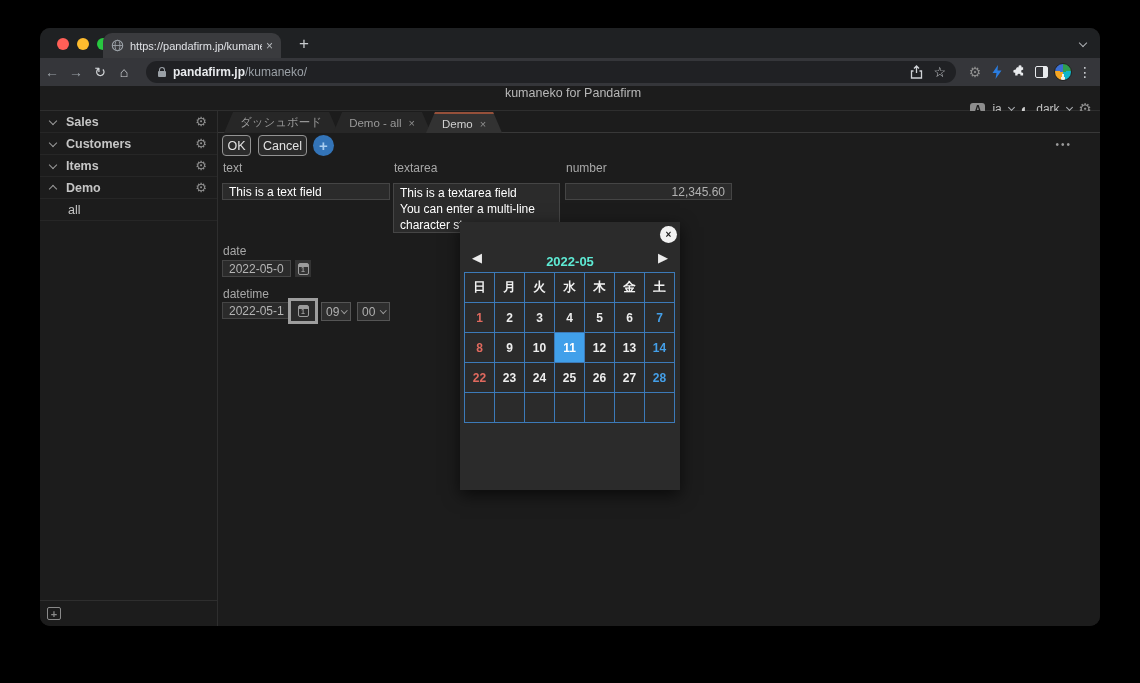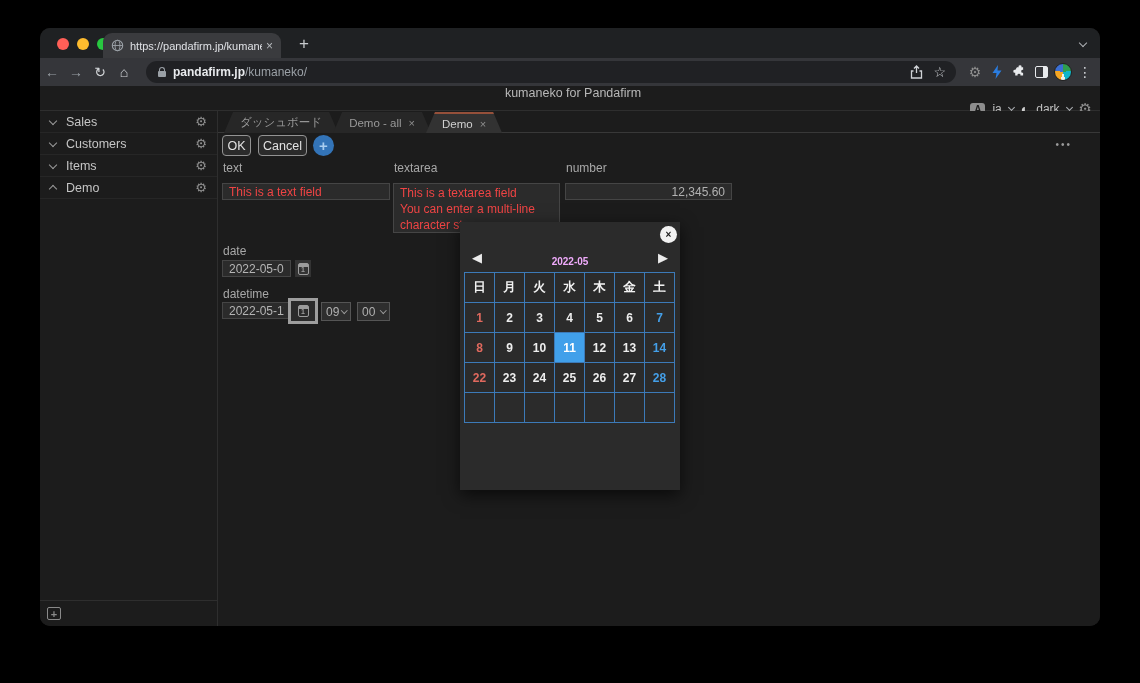--- a/index.html
+++ b/index.html
@@ -42,58 +42,58 @@
   .app-title { font-size:12.5px; color:#b8b8b8; margin-left:6px; }
   .hdr-right { margin-left:auto; display:flex; align-items:center; gap:7px; margin-right:8px; }
   .a-icon { width:15px; height:13px; background:#8d8d8d; border-radius:3px; color:#1c1c1c; font-size:10px; font-weight:bold; display:flex; align-items:center; justify-content:center; }
   .hdr-txt { font-size:12px; color:#c0c0c0; }
   .glyph { color:#9a9a9a; }
   .gear { font-size:14px; color:#8f8f8f; }
 
   
   .content { position:absolute; left:0; top:83px; right:0; bottom:0; background:#1c1c1c; }
   .sidebar { position:absolute; left:0; top:0; width:178px; height:100%; border-right:1px solid #2e2e2e; }
-  .side-item { height:22px; display:flex; align-items:center; border-bottom:1px solid #262626; padding:0 10px 0 8px; }
+  .side-item { height:22px; display:flex; align-items:center; border-bottom:1px solid #262626; padding:0 10px 0 8px;font-weight:bold; }
   .side-item .chev { border-color:#9a9a9a; margin:0 10px 2px 2px; }
   .side-item .chev.up { transform:rotate(-135deg); margin-top:5px; }
   .side-label { font-size:12.5px; color:#c5c5c5; }
   .side-item .gear { margin-left:auto; font-size:13px; }
   .side-sub { height:22px; display:flex; align-items:center; padding-left:28px; border-bottom:1px solid #262626; }
   .side-bottom { position:absolute; left:0; bottom:0; width:100%; height:26px; border-top:1px solid #2e2e2e; display:flex; align-items:center; }
   .addapp { width:14px; height:13px; border:1.6px solid #8a8a8a; border-radius:2px; margin-left:7px; color:#8a8a8a; font-size:11px; font-weight:bold; display:flex; align-items:center; justify-content:center; line-height:0; }
 
   .main { position:absolute; left:178px; top:0; right:0; bottom:0; }
   .tabbar { position:absolute; left:0; top:1px; width:100%; height:21px; border-bottom:1px solid #383838; display:flex; padding-left:6px; }
   .atab { height:21px; display:inline-flex; align-items:center; justify-content:flex-end; padding:0 16px; margin-right:-5px; font-size:11.5px; color:#9a9a9a; background:#272727; clip-path:polygon(9px 0, calc(100% - 9px) 0, 100% 100%, 0 100%); white-space:nowrap; }
   .atab .x { margin-left:7px; font-size:11px; color:#8f8f8f; }
   .atab.active { background:#323232; color:#d0d0d0; border-top:2px solid var(--accent-tab-top); z-index:2; }
   .more-menu { position:absolute; right:28px; top:28px; color:#9a9a9a; font-size:10px; letter-spacing:2px; }
 
   .btn { position:absolute; height:21px; background:#2b2b2b; border:1px solid #939393; border-radius:4px; color:#e2e2e2; font-size:12.5px; display:flex; align-items:center; justify-content:center; }
   .roundplus { position:absolute; width:21px; height:21px; border-radius:50%; background:var(--plus-button); color:#a9cdf0; font-size:15px; font-weight:bold; display:flex; align-items:center; justify-content:center; }
 
   .flabel { position:absolute; font-size:12px; color:#a8a8a8; }
-  .field { position:absolute; background:#2b2b2b; border:1px solid #454545; color:#ef4444; font-size:12px; font-family:"Liberation Sans","DejaVu Sans",sans-serif; padding:0 6px; }
+  .field { position:absolute; background:#2b2b2b; border:1px solid #454545; color:#ffffff; font-size:12px; font-family:"Liberation Sans","DejaVu Sans",sans-serif; padding:0 6px; }
   input.field { height:17px; }
   textarea.field { height:50px; line-height:16px; padding:1px 6px; resize:none; overflow:hidden; }
   .num { text-align:right; color:#b2b2b2; }
   .dateval { color:#b5b5b5; }
   .calbtn { position:absolute; width:16px; height:17px; background:#333; display:flex; align-items:center; justify-content:center; }
   .calglyph { width:11px; height:12px; border:1.5px solid #9c9c9c; border-radius:2px; position:relative; display:flex; align-items:flex-end; justify-content:center; color:#9c9c9c; font-size:7px; font-weight:bold; line-height:1; padding-bottom:1px; }
   .calglyph:before { content:''; position:absolute; top:0; left:0; width:100%; height:3px; background:#9c9c9c; }
   .focusring { position:absolute; width:30px; height:26px; border:3px solid #9e9e9e; display:flex; align-items:center; justify-content:center; background:#2b2b2b; }
   .tsel { position:absolute; height:19px; background:#2e2e2e; border:1px solid #555; color:#b0b0b0; font-size:12px; display:flex; align-items:center; justify-content:space-between; padding:0 4px; }
   .tsel .chev { width:4.5px; height:4.5px; border-color:#9a9a9a; margin-top:-2px; }
 
   
   .calendar { position:absolute; left:242px; top:111px; width:220px; height:268px; background:#2b2b2b; box-shadow:0 5px 16px rgba(0,0,0,.65); z-index:10; }
   .cal-close { position:absolute; right:3px; top:4px; width:17px; height:17px; border-radius:50%; background:#f2f2f2; color:#1a1a1a; font-size:10px; font-weight:bold; display:flex; align-items:center; justify-content:center; }
   .cal-nav { position:absolute; left:0; top:24px; width:100%; height:22px; display:flex; align-items:center; }
   .cal-arrow { width:34px; text-align:center; color:#ececec; font-size:13px; }
-  .cal-title { flex:1; text-align:center; color:#f0abfc; font-size:10px; font-weight:bold;margin-top:8px; }
+  .cal-title { flex:1; text-align:center; color:#5eead4; font-size:13px; font-weight:bold;margin-top:8px; }
   .cal-table { position:absolute; left:4px; top:50px; border-collapse:collapse; }
   .cal-table td { width:30px; height:30px; border:1px solid var(--calendar-border); text-align:center; font-size:12px; font-weight:bold; color:#ededed; }
   .cal-table tr.head td { font-size:12.5px; color:#f2f2f2; }
   .cal-table tr.week td:first-child { color:var(--calendar-sunday); }
   .cal-table tr.week td:last-child { color:var(--calendar-saturday); }
   .cal-table td.selected { background:var(--calendar-selected-bg); color:#fff; }
 </style>
 </head>
 <body>
 
@@ -188,20 +188,23 @@
         </div>
         <div class="side-item">
           <span class="chev"></span>
           <span class="side-label">Items</span>
           <span class="gear">⚙</span>
         </div>
         <div class="side-item">
           <span class="chev up"></span>
           <span class="side-label">Demo</span>
           <span class="gear">⚙</span>
+        </div>
+        <div class="side-sub">
+          <span class="side-label">all</span>
         </div>
         <div class="side-bottom">
           <span class="addapp">+</span>
         </div>
       </div>
 
       <div class="main">
 
         <div class="tabbar">
           <span class="atab">

